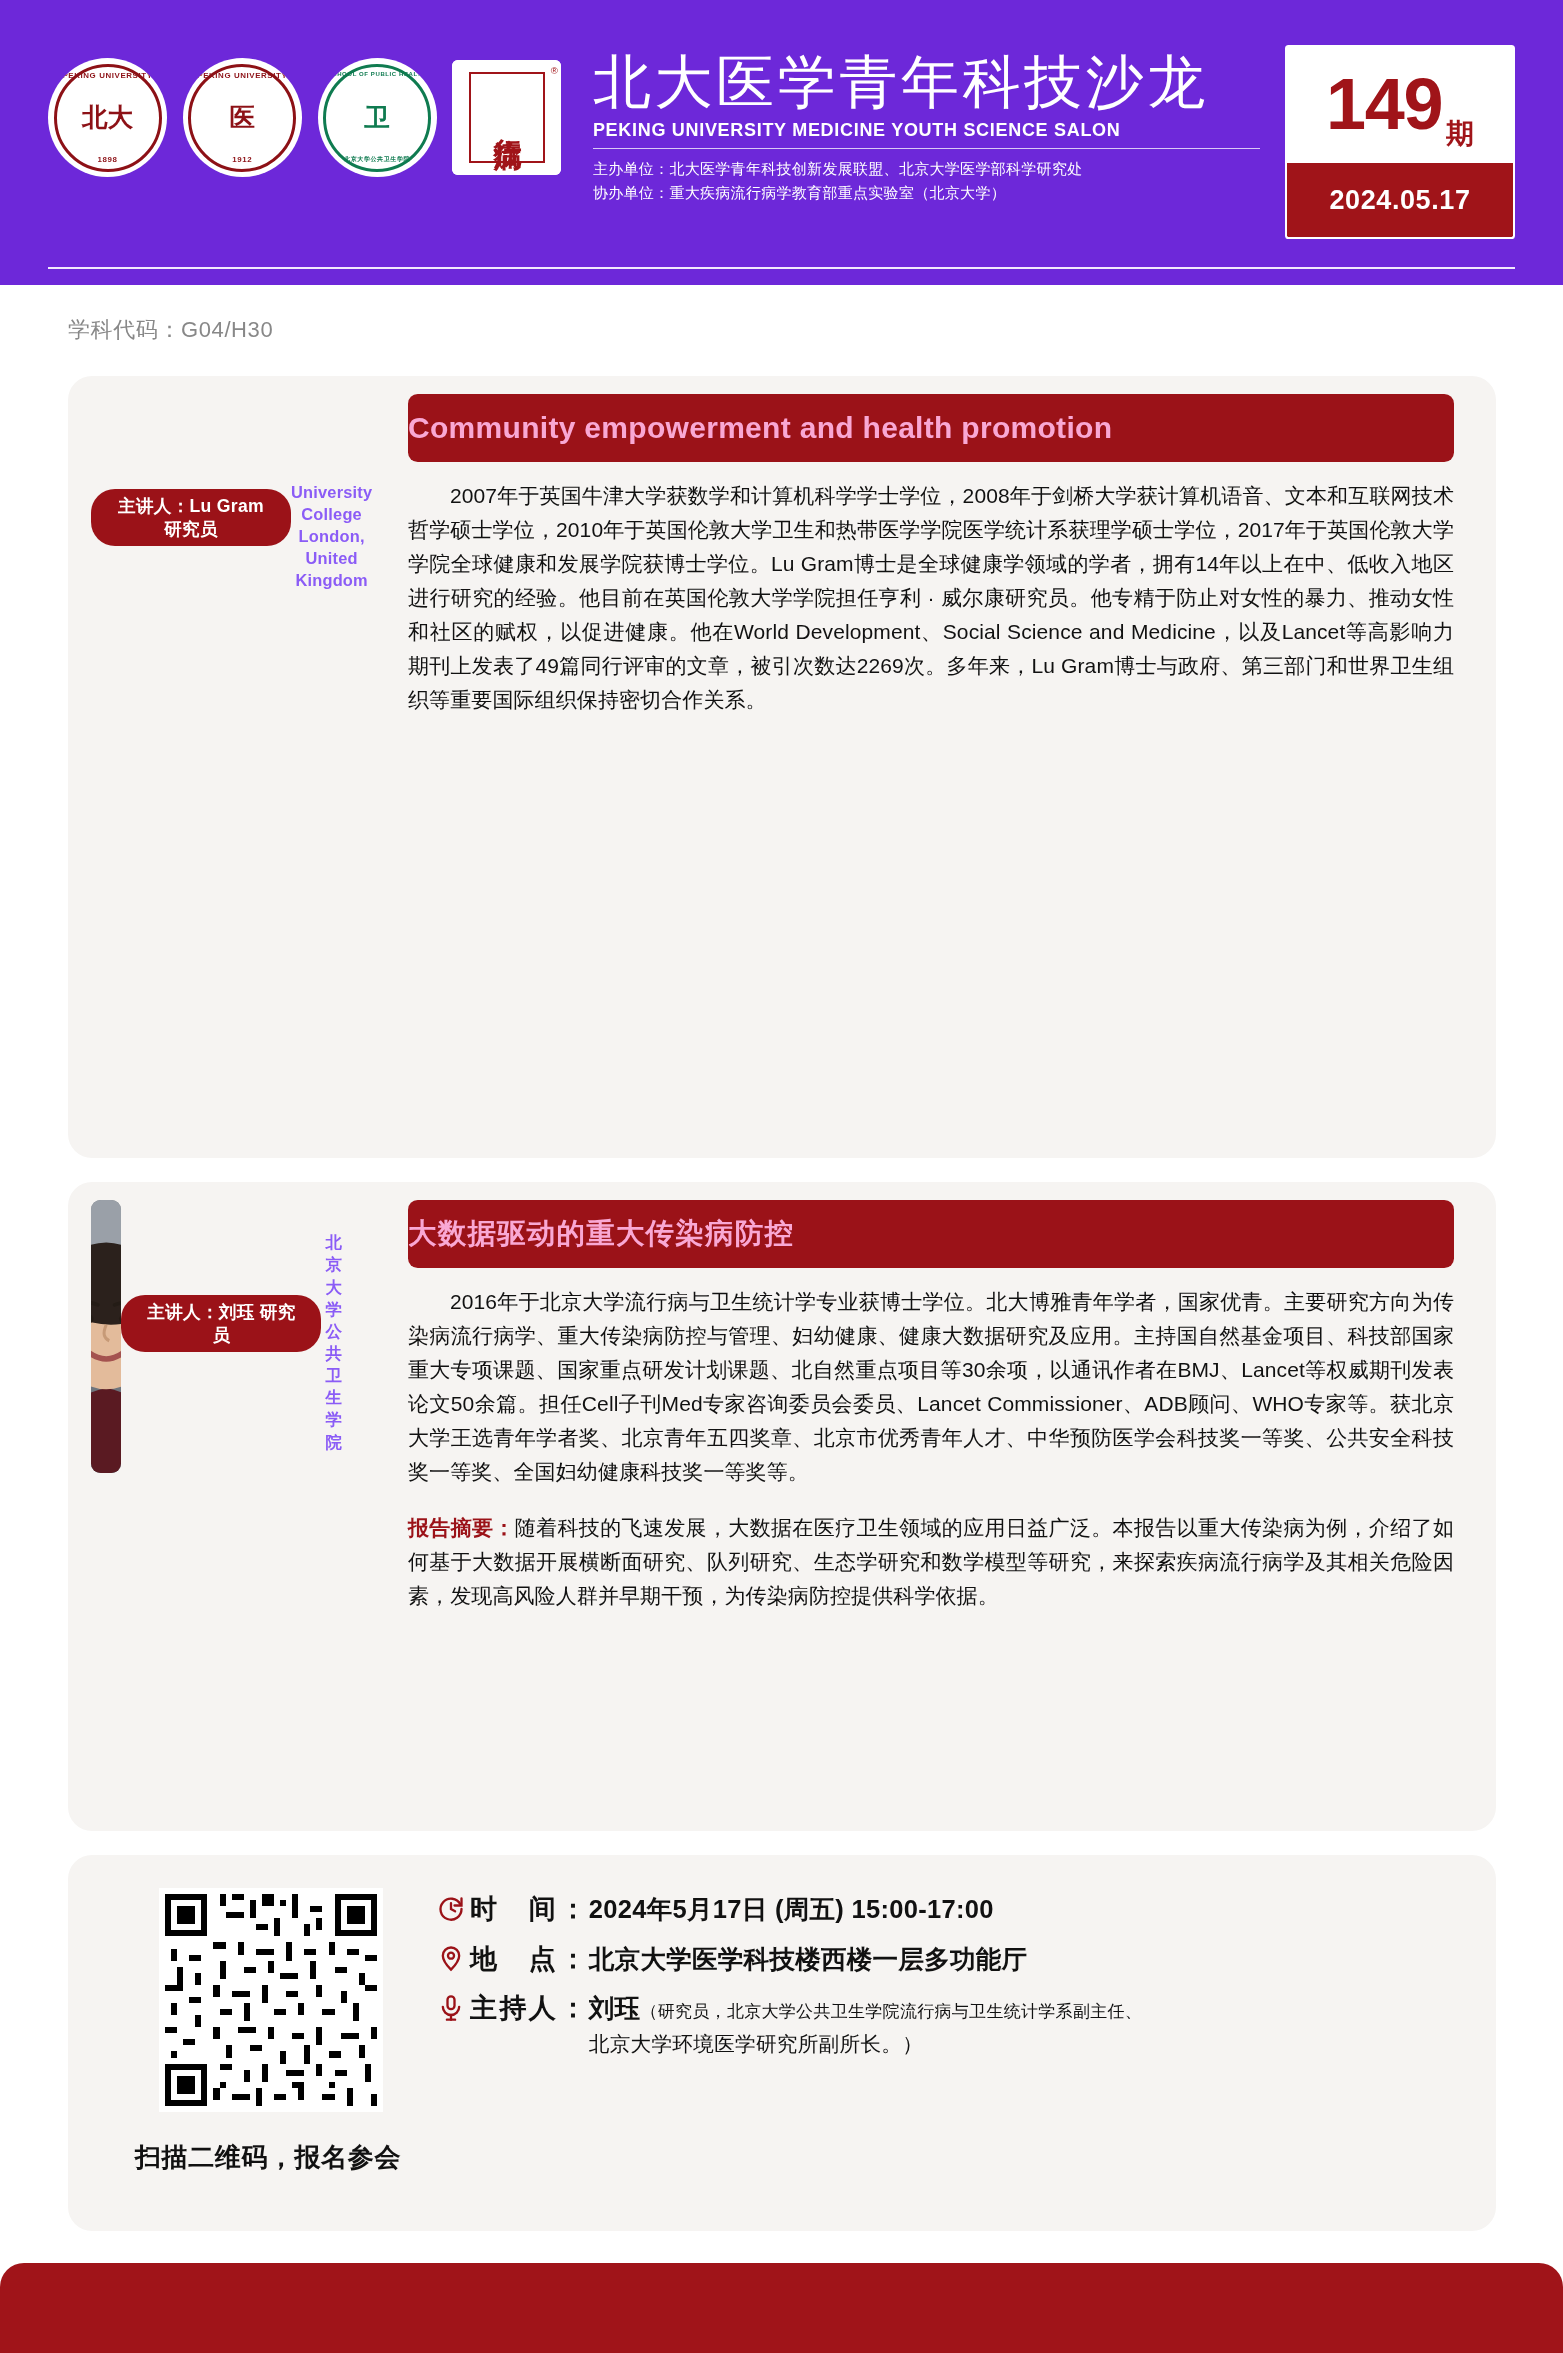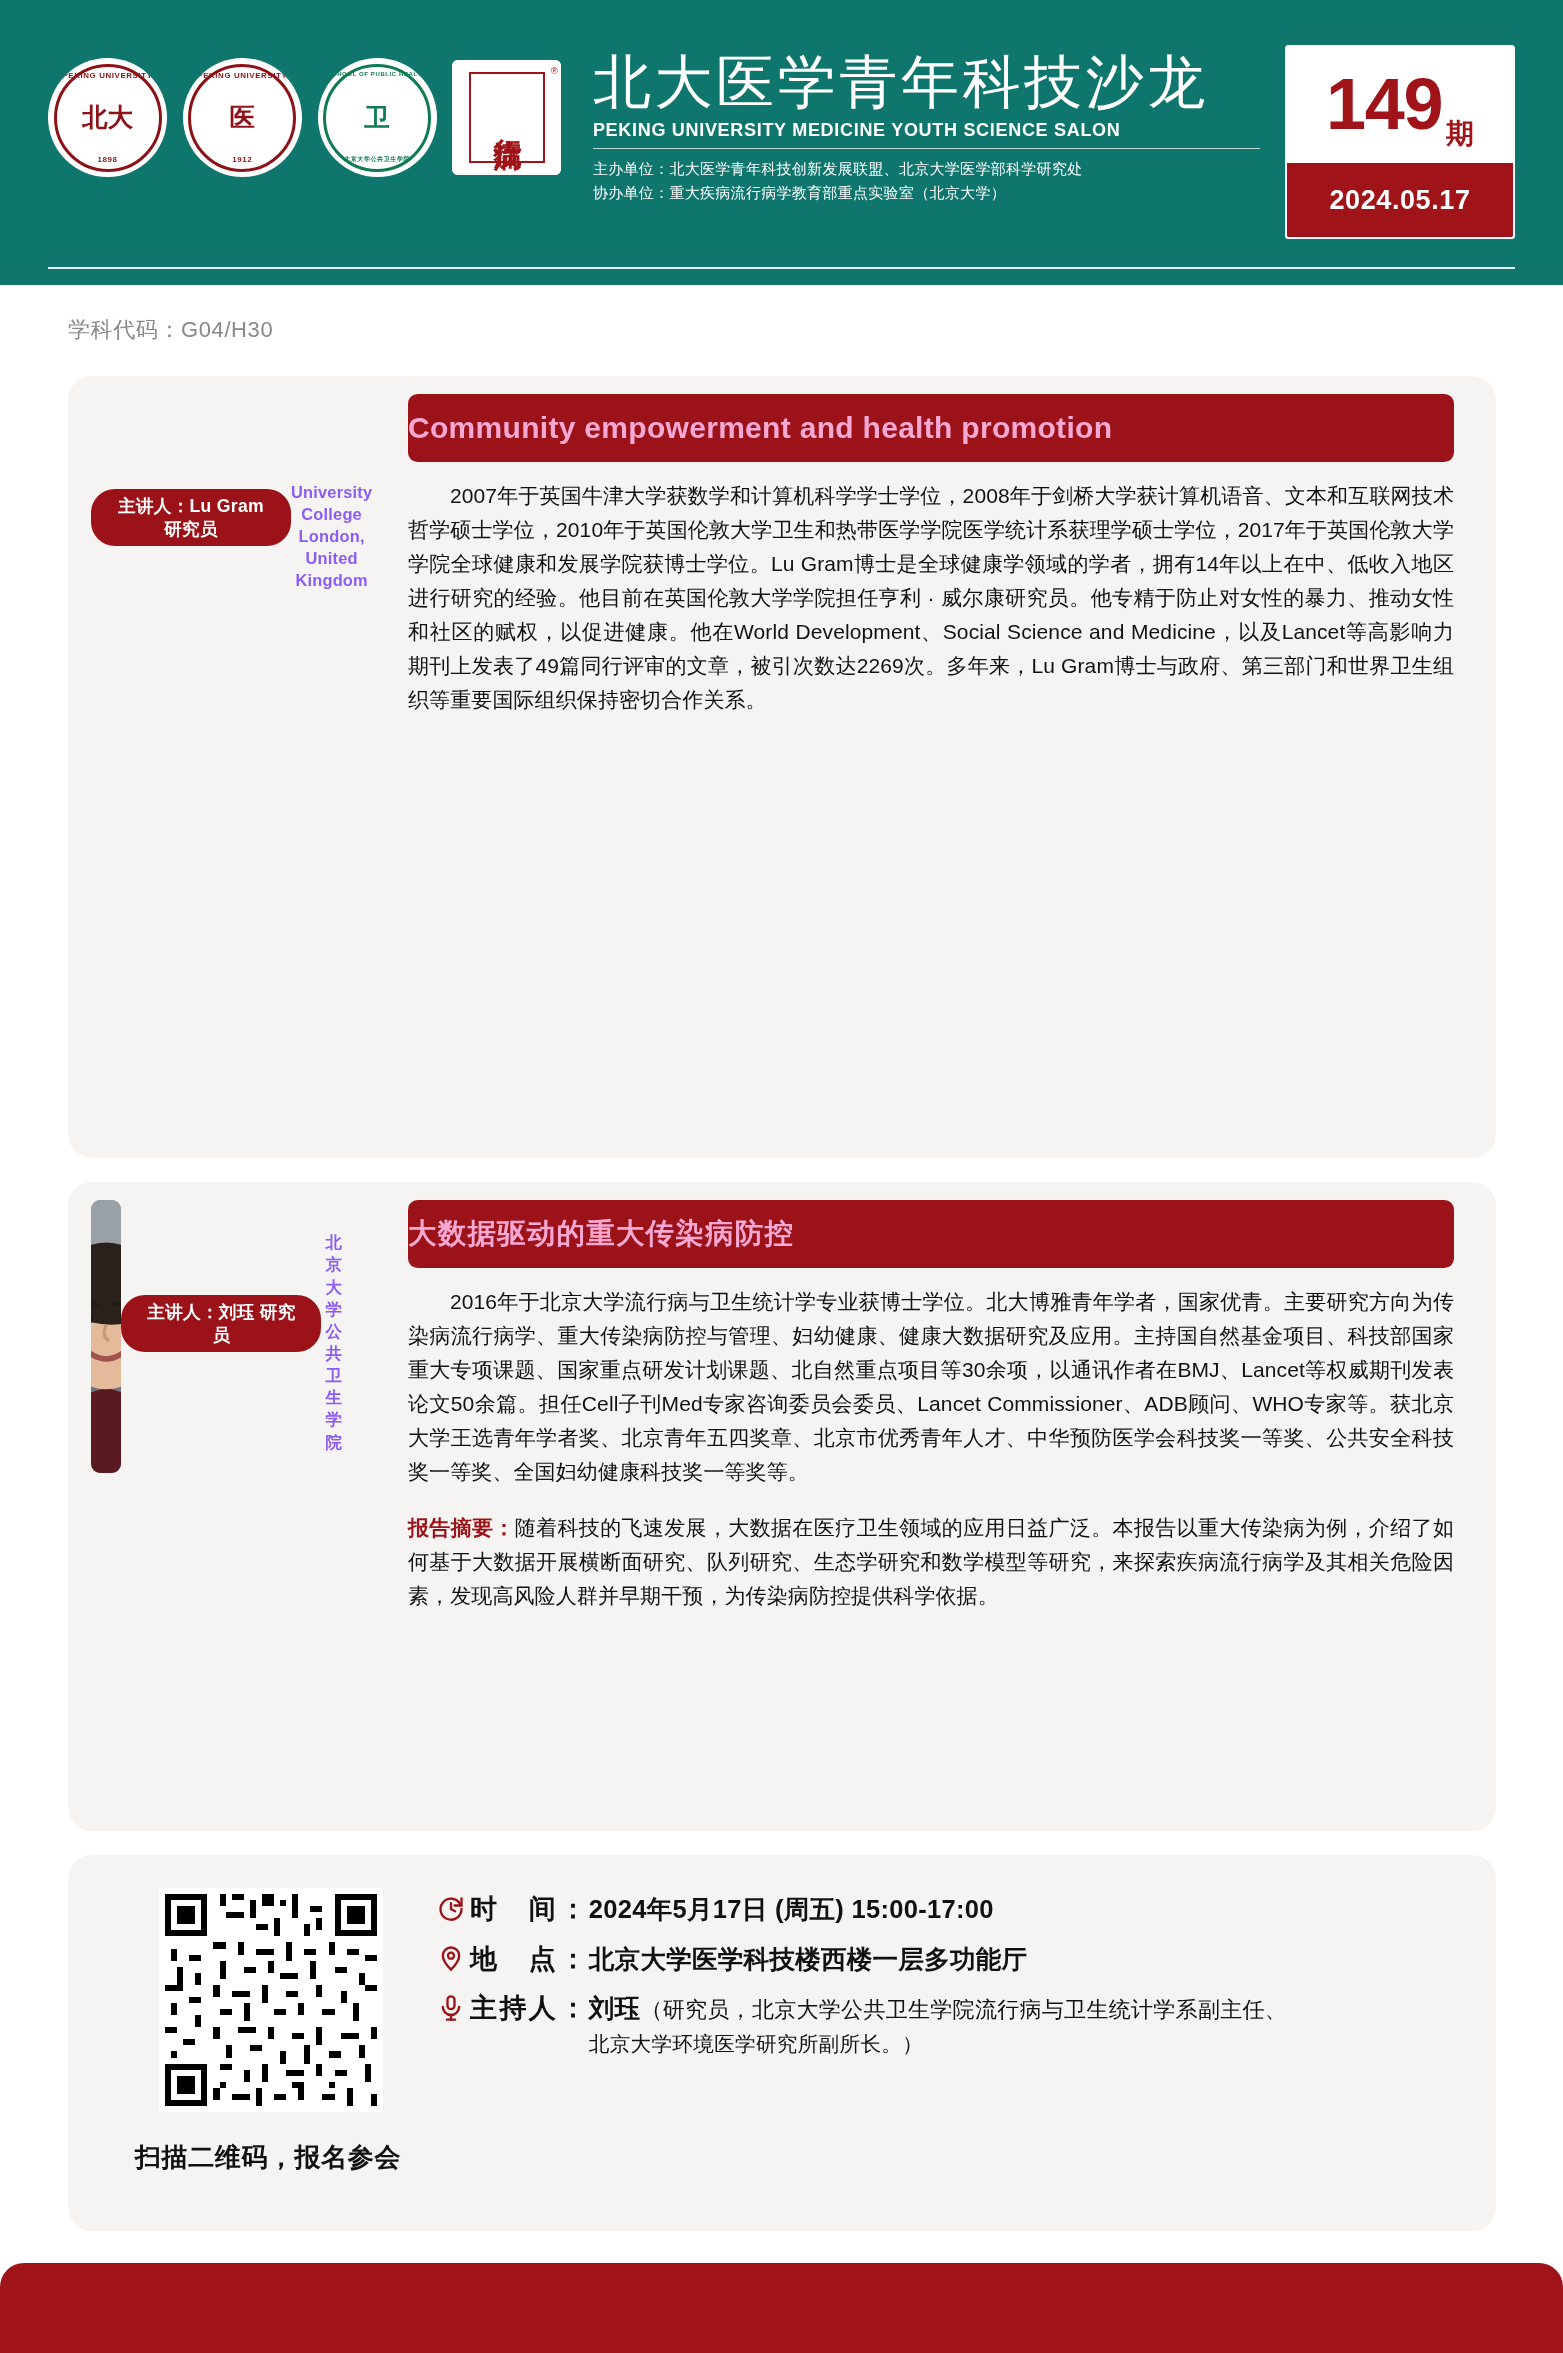--- a/index.html
+++ b/index.html
@@ -15,21 +15,21 @@
     width: 1563px;
     height: 2354px;
     background: #ffffff;
   }
 
   
   .header {
     position: absolute;
     left: 0; top: 0;
     width: 1563px; height: 285px;
-    background: #0f766e;
+    background: #6d28d9;
   }
   .header-inner {
     position: absolute;
     left: 48px; top: 47px;
     width: 1467px; height: 200px;
     display: flex;
     align-items: flex-start;
   }
   .logos {
     display: flex;
@@ -354,21 +354,21 @@
   }
   .info-value {
     font-size: 25.5px;
     color: #111111;
     line-height: 1.42;
     letter-spacing: 0.3px;
     flex: 1;
   }
   .info-value.bold { font-weight: bold; }
   .host-sub {
-    font-size: 22px;
+    font-size: 17px;
     font-weight: normal;
   }
   .host-line2 {
     display: block;
     font-size: 20.6px;
     font-weight: normal;
     margin-top: 2.4px;
   }
 
   

